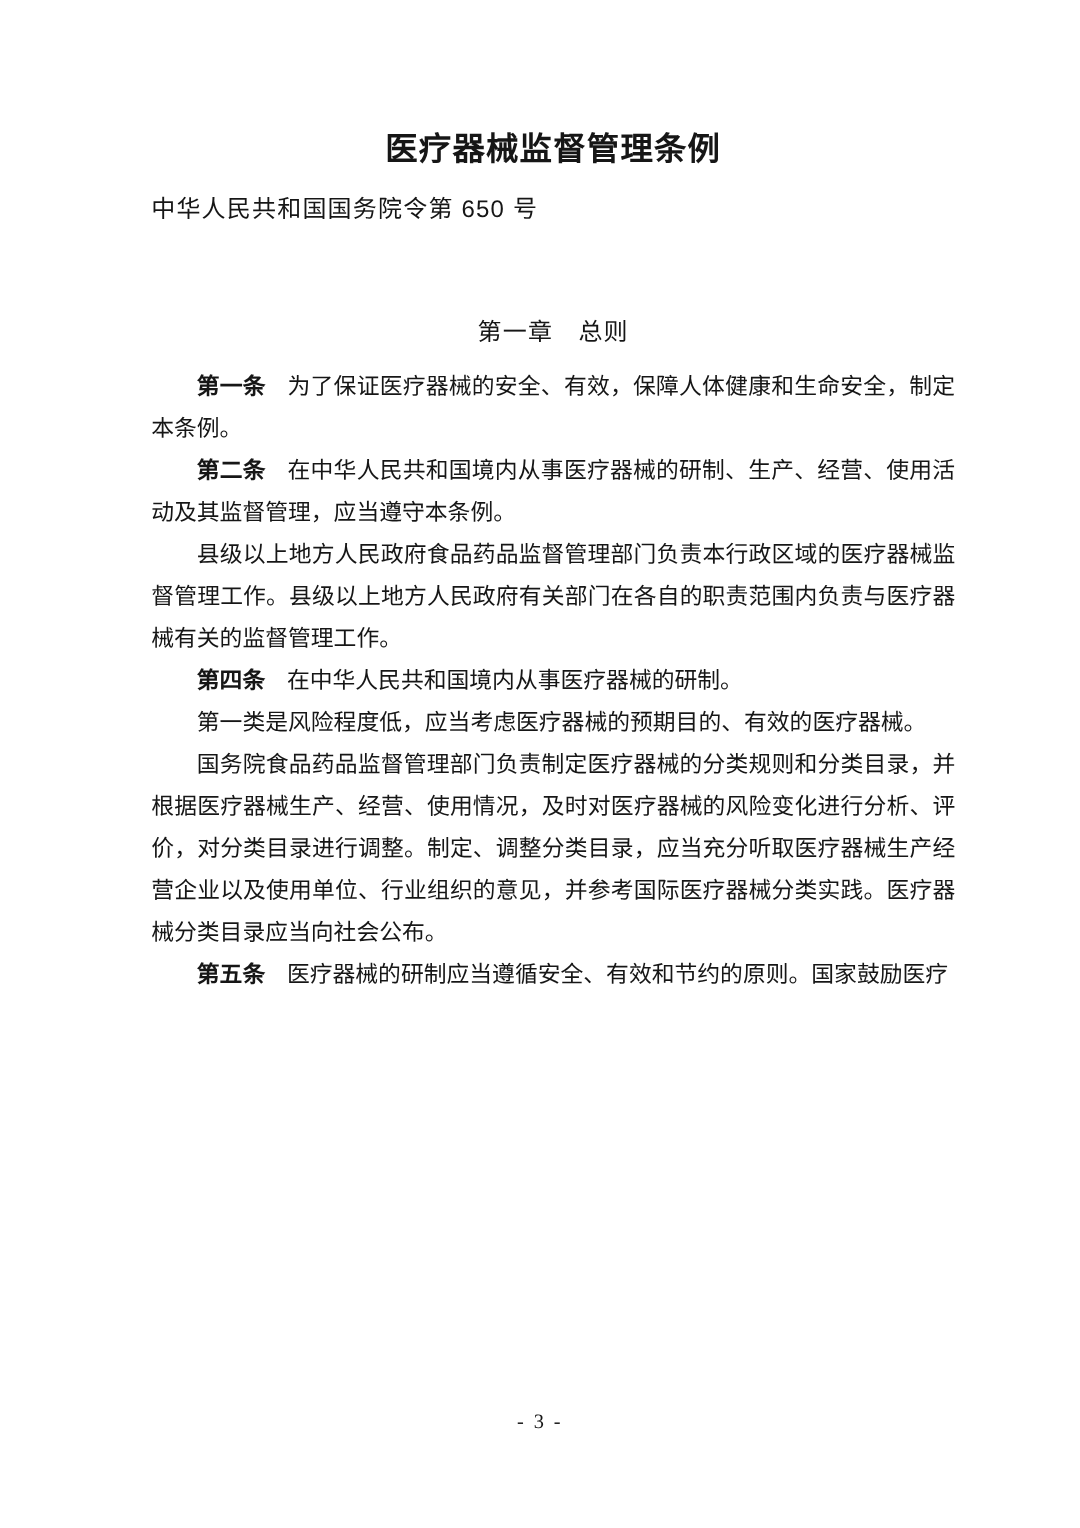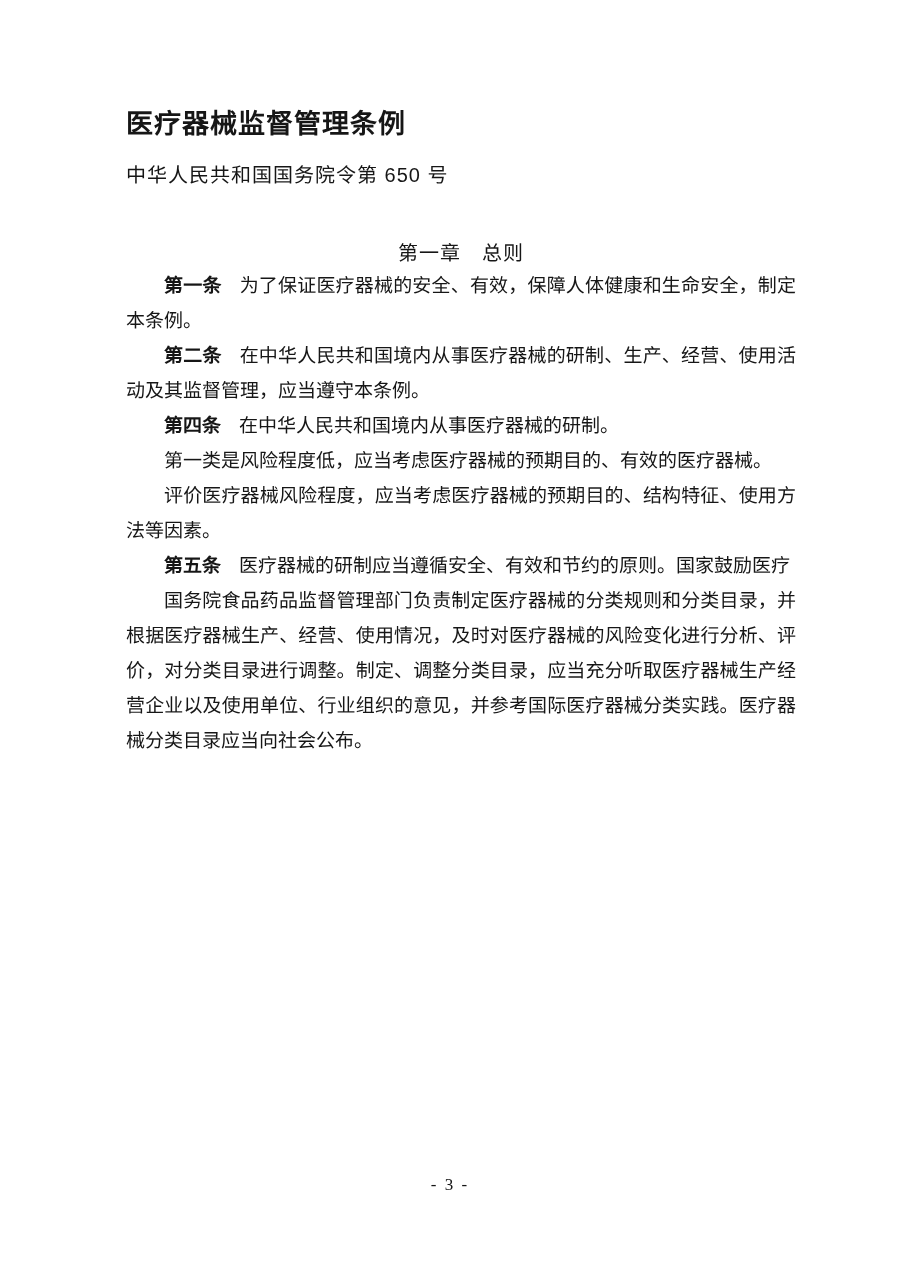--- a/index.html
+++ b/index.html
@@ -16,45 +16,46 @@
     background: #ffffff;
     color: #161616;
     overflow: hidden;
     box-sizing: border-box;
     padding: 106px 104px 0 126px;
     font-family: "Liberation Serif", "DejaVu Serif", serif;
   }
   .doc-title {
     margin: 0;
     width: 670px;
-    text-align: left;
+    text-align: center;
     font-family: "Liberation Serif", "DejaVu Serif", serif;
     font-weight: bold;
     font-size: 27px;
     line-height: 36px;
     letter-spacing: 1px;
   }
   .decree-line {
     margin-top: 18px;
     width: 670px;
     font-family: "Liberation Sans", "DejaVu Sans", sans-serif;
     font-size: 20px;
     line-height: 30px;
     letter-spacing: 1px;
   }
   .chapter-heading {
-    margin-top: 48px;
+    margin-top: 72px;
     width: 670px;
     text-align: center;
     font-family: "Liberation Sans", "DejaVu Sans", sans-serif;
     font-size: 20px;
     line-height: 30px;
     letter-spacing: 1px;
   }
   .doc-body {
+    margin-top: 13px;
     width: 670px;
   }
   .para {
     margin: 0;
     font-size: 19px;
     line-height: 35px;
     text-indent: 38px;
     text-align: justify;
     text-justify: inter-ideograph;
     text-align-last: left;
@@ -86,30 +87,30 @@
   <div class="decree-line">中华人民共和国国务院令第 650 号</div>
 
   <div class="chapter-heading">第一章　总则</div>
 
   <div class="doc-body">
   <p class="para"><span class="article-no">第一条</span><span>为了保证医疗器械的安全、有效，保障人体健康和生命安全，制定本条例。</span></p>
 
   <p class="para"><span class="article-no">第二条</span><span>在中华人民共和国境内从事医疗器械的研制、生产、经营、使用活动及其监督管理，应当遵守本条例。</span></p>
 
 
+  <p class="para"><span>县级以上地方人民政府食品药品监督管理部门负责本行政区域的医疗器械监督管理工作。县级以上地方人民政府有关部门在各自的职责范围内负责与医疗器械有关的监督管理工作。</span></p>
 
 
   <p class="para"><span class="article-no">第四条</span><span>在中华人民共和国境内从事医疗器械的研制。</span></p>
 
   <p class="para"><span>第一类是风险程度低，应当考虑医疗器械的预期目的、有效的医疗器械。</span></p>
 
 
 
-  <p class="para"><span>评价医疗器械风险程度，应当考虑医疗器械的预期目的、结构特征、使用方法等因素。</span></p>
+
+  <p class="para"><span>国务院食品药品监督管理部门负责制定医疗器械的分类规则和分类目录，并根据医疗器械生产、经营、使用情况，及时对医疗器械的风险变化进行分析、评价，对分类目录进行调整。制定、调整分类目录，应当充分听取医疗器械生产经营企业以及使用单位、行业组织的意见，并参考国际医疗器械分类实践。医疗器械分类目录应当向社会公布。</span></p>
 
   <p class="para"><span class="article-no">第五条</span><span>医疗器械的研制应当遵循安全、有效和节约的原则。国家鼓励医疗</span></p>
-
-  <p class="para"><span>国务院食品药品监督管理部门负责制定医疗器械的分类规则和分类目录，并根据医疗器械生产、经营、使用情况，及时对医疗器械的风险变化进行分析、评价，对分类目录进行调整。制定、调整分类目录，应当充分听取医疗器械生产经营企业以及使用单位、行业组织的意见，并参考国际医疗器械分类实践。医疗器械分类目录应当向社会公布。</span></p>
 </div>
 
   <div class="page-footer">- 3 -</div>
 
 </div>
 
 </body></html>

